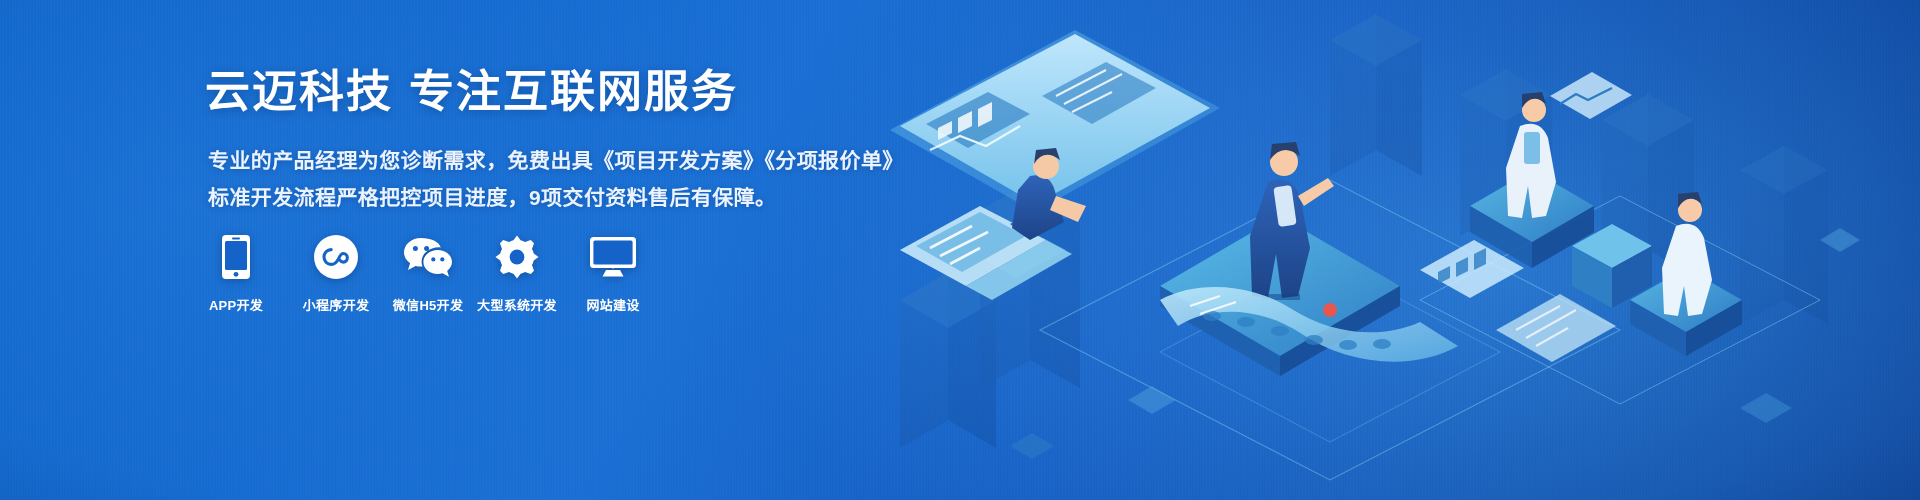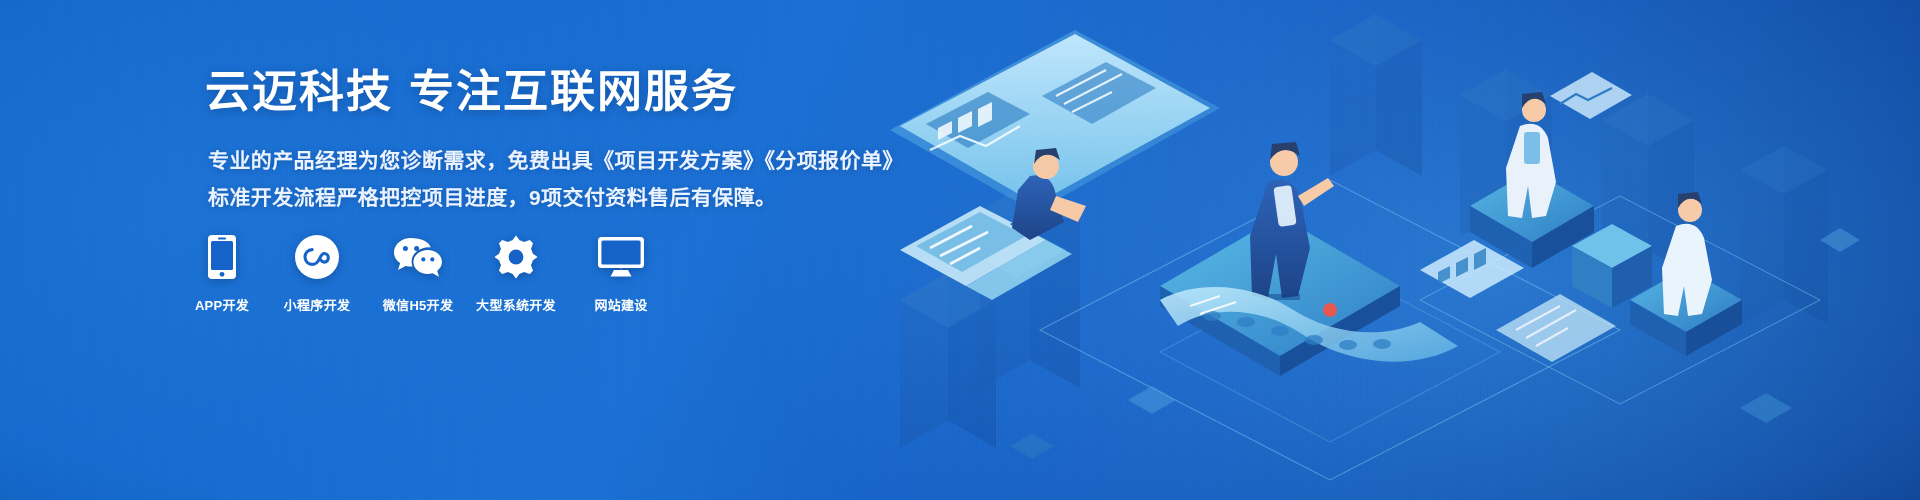--- a/index.html
+++ b/index.html
@@ -29,26 +29,26 @@
     letter-spacing:2px;margin:0 0 26px 0;white-space:nowrap;
     text-shadow:0 2px 10px rgba(3,35,85,.35);
   }
   .title .gap{display:inline-block;width:16px;}
   .sub{color:#eaf3ff;font-size:21px;line-height:1.78;letter-spacing:.4px;
        font-weight:bold;margin:3px;white-space:nowrap;
        text-shadow:0 1px 6px rgba(3,35,85,.3);}
   .sub div{margin:0;}
 
   
-  .services{position:absolute;left:189px;top:232px;display:flex;align-items:flex-end;gap:24px;z-index:6;text-align:right;}
+  .services{position:absolute;left:203px;top:232px;display:flex;align-items:flex-end;gap:15px;z-index:6;text-align:right;}
   .svc{width:72px;display:flex;flex-direction:column;align-items:center;cursor:pointer;}
   .svc .glyph{height:50px;display:flex;align-items:center;justify-content:center;}
   .svc .glyph svg{display:block;filter:drop-shadow(0 2px 5px rgba(3,35,85,.35));}
   .svc .cap{margin-top:13px;color:#fff;font-size:13px;font-weight:bold;white-space:nowrap;letter-spacing:.3px;}
-  .svc:nth-child(1){width:66px;} .svc:nth-child(2){width:76px;}
+  .svc:nth-child(1){width:66px;} .svc:nth-child(2){width:76px;margin-left:14px;}
   .svc:nth-child(3){width:78px;} .svc:nth-child(4){width:70px;} .svc:nth-child(5){width:92px;}
 
   
   .art{position:absolute;right:0;top:0;width:1060px;height:500px;z-index:3;}
   .art svg{display:block;width:100%;height:100%;}
 </style>
 </head>
 <body>
 
 <div class="stage">

